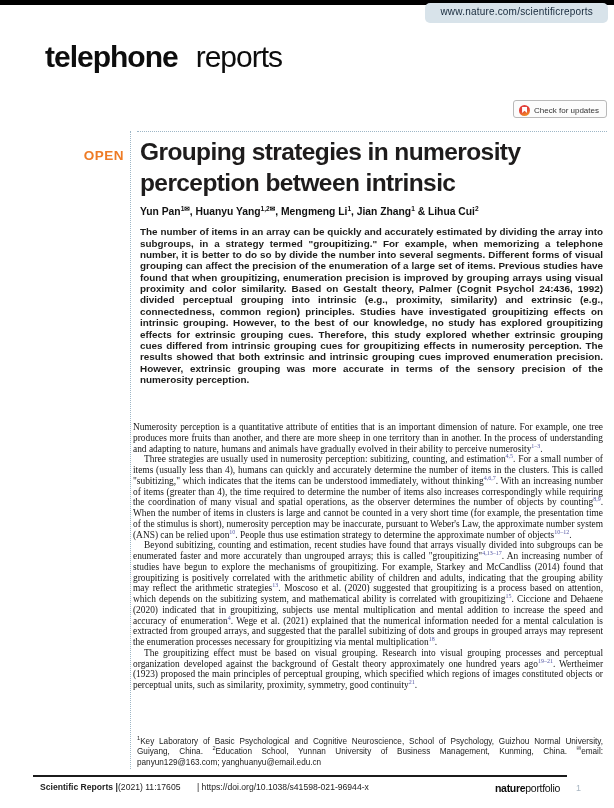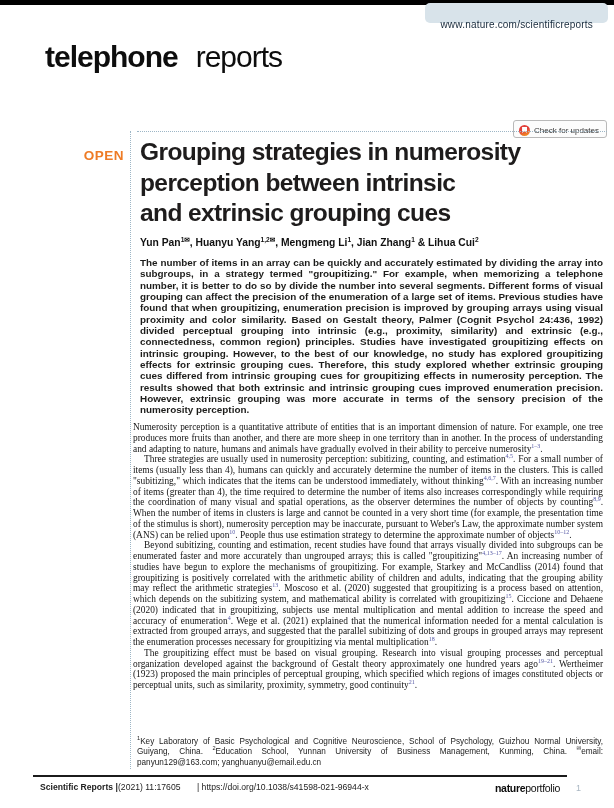--- a/index.html
+++ b/index.html
@@ -5,30 +5,30 @@
   * { margin:0; padding:0; box-sizing:border-box; }
   html,body { background:#e8e8e8; }
   .page {
     position:relative; width:614px; height:808px; background:#ffffff;
     margin:0 auto; overflow:hidden;
     font-family:"Liberation Sans", sans-serif; color:#1a1a1a;
   }
   
   .topbar { position:absolute; top:0; left:0; width:614px; height:5px; background:#000; }
   .url-tab {
-    position:absolute; top:3px; right:6px; height:20px; padding:16px 15px 0 15px;
+    position:absolute; top:3px; right:6px; height:20px; padding:3px 15px 0 15px;
     background:#d8e3ea; border-radius:5px; font-size:10px; letter-spacing:.2px;
     color:#16293b; text-align:center;
   }
   .logo { position:absolute; top:40px; left:45px; font-size:30px; letter-spacing:-1px; color:#0d0d0d; white-space:nowrap; }
   .logo .b { font-weight:700; }
   .logo .r { font-weight:400; margin-left:18px; }
   
   .check-btn {
-    position:absolute; top:120px; right:7px; height:18px; padding:2px 7px 0 5px;
+    position:absolute; top:100px; right:7px; height:18px; padding:2px 7px 0 5px;
     background:#fcfcfc; border:1px solid #b9b9b9; border-radius:3px;
     font-size:8px; color:#333; display:flex; align-items:center; gap:4px;
   }
   .cm-icon { width:11px; height:11px; border-radius:50%;
     background:linear-gradient(160deg,#e2403a 0%,#e2403a 45%,#f6a21d 100%);
     display:flex; align-items:center; justify-content:center; }
   .cm-glyph { width:5px; height:6px; background:#fff;
     clip-path:polygon(0 0,100% 0,100% 100%,50% 62%,0 100%); }
   
   .dot-h { position:absolute; top:131px; left:137px; width:470px; border-top:1px dotted #9db6c6; }
@@ -85,21 +85,20 @@
   </div>
 
   <div class="dot-h"></div>
   <div class="dot-v"></div>
 
   <div class="open-label">OPEN</div>
 
   <div class="content">
     <div class="title-line">Grouping strategies in numerosity</div>
     <div class="title-line">perception between intrinsic</div>
-    <div class="title-line">and extrinsic grouping cues</div>
     <div class="authors">Yun Pan<sup>1✉</sup>, Huanyu Yang<sup>1,2✉</sup>, Mengmeng Li<sup>1</sup>, Jian Zhang<sup>1</sup> &amp; Lihua Cui<sup>2</sup></div>
     <div class="abstract">The number of items in an array can be quickly and accurately estimated by dividing the array into subgroups, in a strategy termed "groupitizing." For example, when memorizing a telephone number, it is better to do so by divide the number into several segments. Different forms of visual grouping can affect the precision of the enumeration of a large set of items. Previous studies have found that when groupitizing, enumeration precision is improved by grouping arrays using visual proximity and color similarity. Based on Gestalt theory, Palmer (Cognit Psychol 24:436, 1992) divided perceptual grouping into intrinsic (e.g., proximity, similarity) and extrinsic (e.g., connectedness, common region) principles. Studies have investigated groupitizing effects on intrinsic grouping. However, to the best of our knowledge, no study has explored groupitizing effects for extrinsic grouping cues. Therefore, this study explored whether extrinsic grouping cues differed from intrinsic grouping cues for groupitizing effects in numerosity perception. The results showed that both extrinsic and intrinsic grouping cues improved enumeration precision. However, extrinsic grouping was more accurate in terms of the sensory precision of the numerosity perception.</div>
   </div>
 
   <div class="body">
     <p>Numerosity perception is a quantitative attribute of entities that is an important dimension of nature. For example, one tree produces more fruits than another, and there are more sheep in one territory than in another. In the process of understanding and adapting to nature, humans and animals have gradually evolved in their ability to perceive numerosity<sup>1–3</sup>.</p>
     <p>Three strategies are usually used in numerosity perception: subitizing, counting, and estimation<sup>4,5</sup>. For a small number of items (usually less than 4), humans can quickly and accurately determine the number of items in the clusters. This is called "subitizing," which indicates that the items can be understood immediately, without thinking<sup>4,6,7</sup>. With an increasing number of items (greater than 4), the time required to determine the number of items also increases correspondingly while requiring the coordination of many visual and spatial operations, as the observer determines the number of objects by counting<sup>8,9</sup>. When the number of items in clusters is large and cannot be counted in a very short time (for example, the presentation time of the stimulus is short), numerosity perception may be inaccurate, pursuant to Weber's Law, the approximate number system (ANS) can be relied upon<sup>10</sup>. People thus use estimation strategy to determine the approximate number of objects<sup>10–12</sup>.</p>
     <p>Beyond subitizing, counting and estimation, recent studies have found that arrays visually divided into subgroups can be enumerated faster and more accurately than ungrouped arrays; this is called "groupitizing"<sup>4,13–17</sup>. An increasing number of studies have begun to explore the mechanisms of groupitizing. For example, Starkey and McCandliss (2014) found that groupitizing is positively correlated with the arithmetic ability of children and adults, indicating that the grouping ability may reflect the arithmetic strategies<sup>13</sup>. Moscoso et al. (2020) suggested that groupitizing is a process based on attention, which depends on the subitizing system, and mathematical ability is correlated with groupitizing<sup>15</sup>. Ciccione and Dehaene (2020) indicated that in groupitizing, subjects use mental multiplication and mental addition to increase the speed and accuracy of enumeration<sup>4</sup>. Wege et al. (2021) explained that the numerical information needed for a mental calculation is extracted from grouped arrays, and suggested that the parallel subitizing of dots and groups in grouped arrays may represent the enumeration processes necessary for groupitizing via mental multiplication<sup>18</sup>.</p>
     <p>The groupitizing effect must be based on visual grouping. Research into visual grouping processes and perceptual organization developed against the background of Gestalt theory approximately one hundred years ago<sup>19–21</sup>. Wertheimer (1923) proposed the main principles of perceptual grouping, which specified which regions of images constituted objects or perceptual units, such as similarity, proximity, symmetry, good continuity<sup>21</sup>.</p>
   </div>

